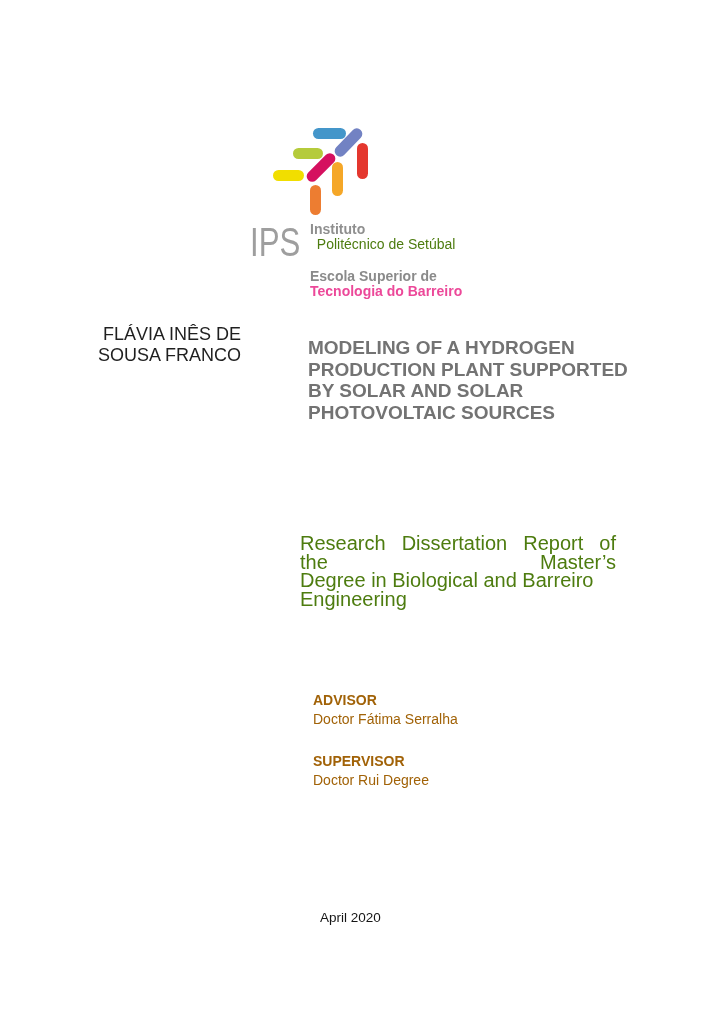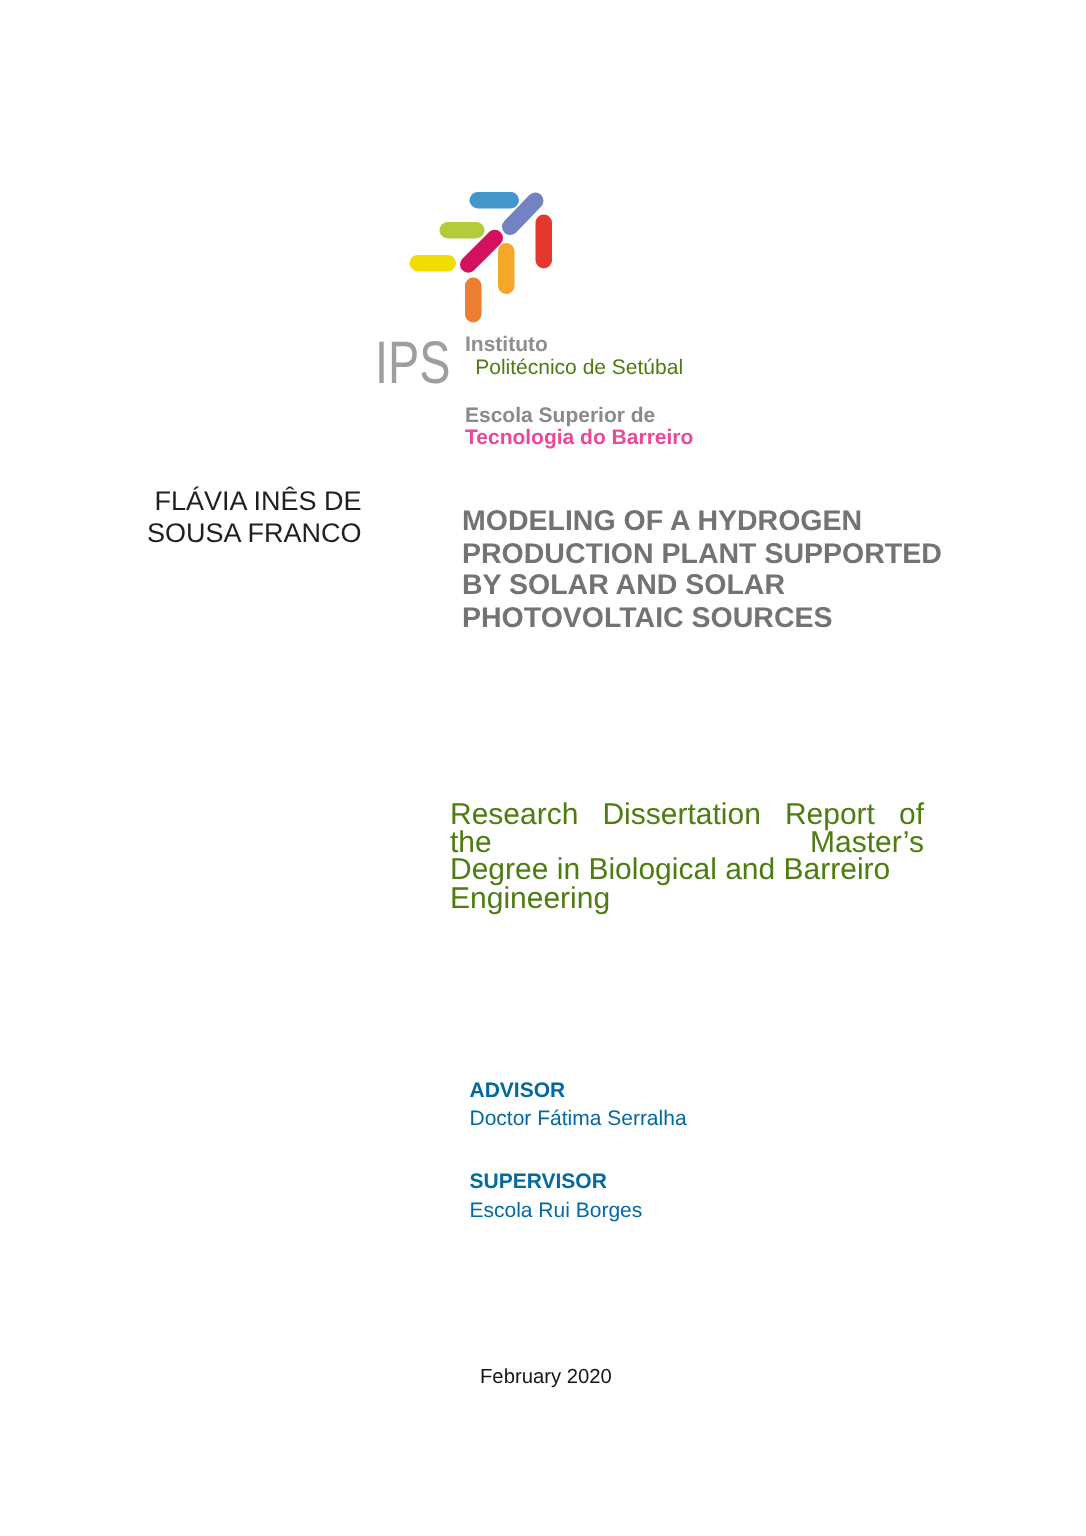--- a/index.html
+++ b/index.html
@@ -43,21 +43,21 @@
   }
   
   .subtitle{
     position:absolute;left:300px;top:534px;width:316px;
     font-size:20px;line-height:18.7px;color:#4d7c0f;
   }
   .subtitle .just{text-align:justify;text-align-last:justify;}
   
   .credits{
     position:absolute;left:313px;top:691px;
-    font-size:14px;line-height:19px;color:#0369a1;margin-top:26px;
+    font-size:14px;line-height:19px;color:#a16207;
   }
   .credits .lbl{font-weight:700;}
   .credits .sup{margin-top:23px;}
   
   .date{
     position:absolute;left:320px;top:908px;
     font-size:13.5px;line-height:19px;color:#161616;
   }
 </style>
 </head>
@@ -101,18 +101,18 @@
 
   <div class="subtitle">
     <div class="just">Research Dissertation Report of the Master’s</div>
     <div>Degree in Biological and Barreiro Engineering</div>
   </div>
 
   <div class="credits">
     <div class="lbl">ADVISOR</div>
     <div>Doctor Fátima Serralha</div>
     <div class="lbl sup">SUPERVISOR</div>
-    <div>Escola Rui Borges</div>
+    <div>Doctor Rui Degree</div>
   </div>
 
-  <div class="date">February 2020</div>
+  <div class="date">April 2020</div>
 
 </div>
 
 </body></html>

